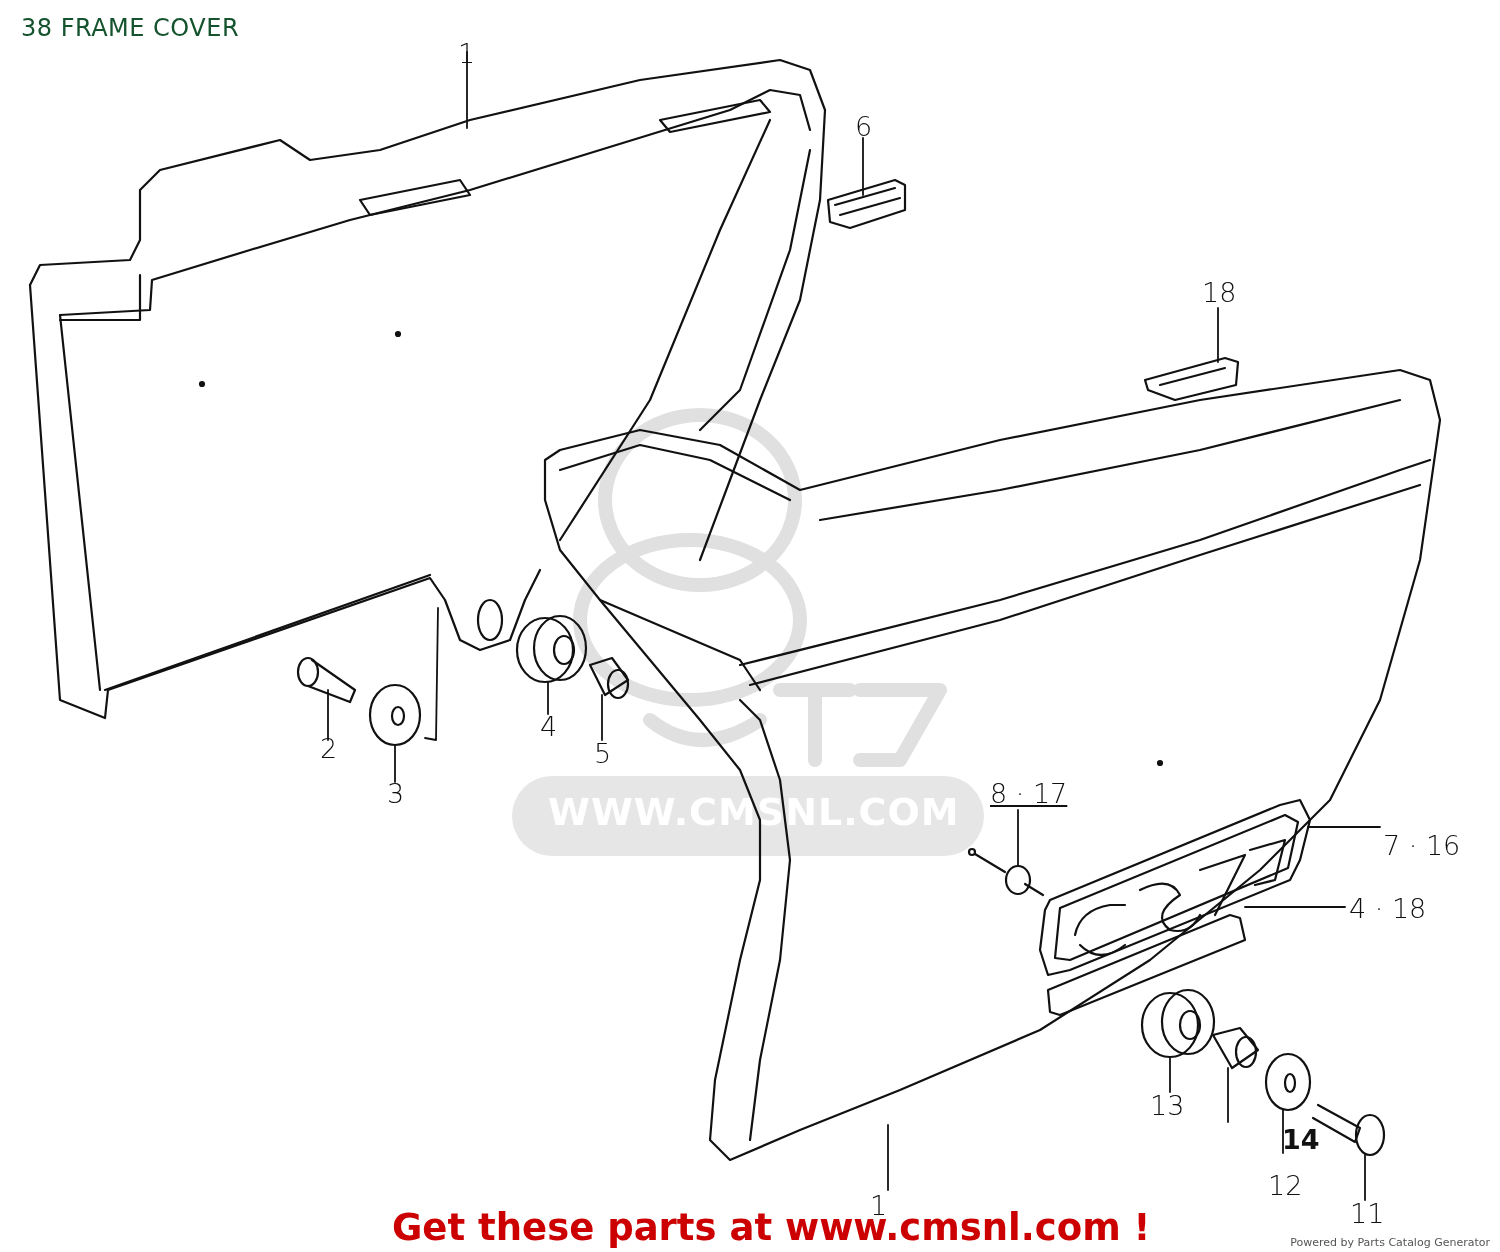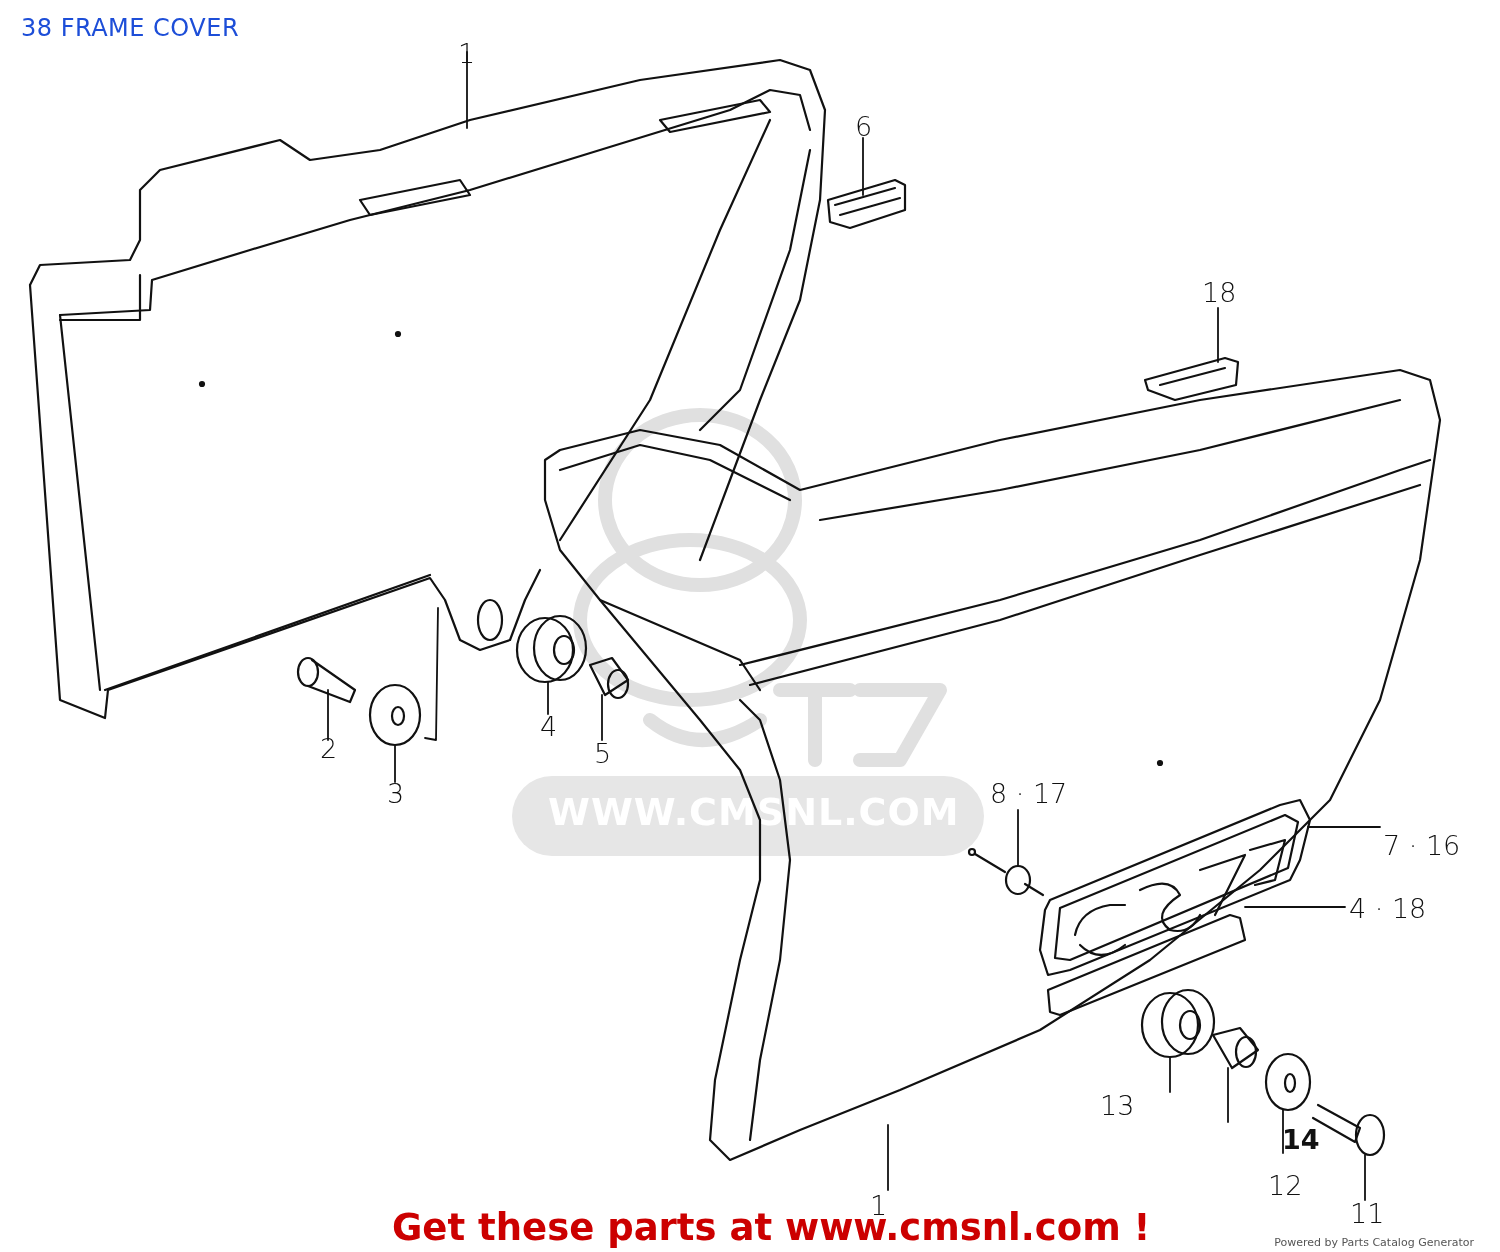--- a/index.html
+++ b/index.html
@@ -1,21 +1,21 @@
 <!DOCTYPE html>
 <html><head>
 <meta charset="utf-8">
 <style>
   html, body { margin:0; padding:0; background:#ffffff; }
   body { width:1500px; height:1252px; position:relative; overflow:hidden; font-family:"DejaVu Sans", sans-serif; }
-  .page-title { position:absolute; left:21px; top:14px; font-size:24px; color:#1d4ed8; letter-spacing:0.5px; }
+  .page-title { position:absolute; left:21px; top:14px; font-size:24px; color:#14532d; letter-spacing:0.5px; }
   .diagram { position:absolute; left:0; top:0; width:1500px; height:1252px; }
   .callout { position:absolute; font-family:"DejaVu Sans", sans-serif; font-size:27px; color:#111; line-height:1; font-weight:300; }
   .cta { position:absolute; left:392px; top:1206px; font-size:37px; color:#cc0000; white-space:nowrap;font-weight:bold; }
-  .powered { position:absolute; right:26px; top:1236px; font-size:11px; color:#555; }
+  .powered { position:absolute; right:10px; top:1236px; font-size:11px; color:#555; }
   .wm-text { position:absolute; left:548px; top:790px; font-size:38px; font-weight:bold; color:#ffffff; letter-spacing:1px; }
   .wm-box { position:absolute; left:512px; top:776px; width:472px; height:80px; background:#e6e6e6; border-radius:40px; }
 </style>
 </head>
 <body>
 
 <div class="page-title">38 FRAME COVER</div>
 
 <div class="wm-box"></div>
 <div class="wm-text">WWW.CMSNL.COM</div>
@@ -140,23 +140,23 @@
   </g>
 </svg>
 
 <span class="callout" style="left:458px;top:40px;">1</span>
 <span class="callout" style="left:320px;top:735px;">2</span>
 <span class="callout" style="left:387px;top:780px;">3</span>
 <span class="callout" style="left:540px;top:713px;">4</span>
 <span class="callout" style="left:594px;top:740px;">5</span>
 <span class="callout" style="left:855px;top:113px;">6</span>
 <span class="callout" style="left:1202px;top:279px;">18</span>
-<span class="callout" style="left:990px;top:780px;">8 · 17</span>
+<span class="callout" style="left:990px;top:780px;text-decoration:underline;">8 · 17</span>
 <span class="callout" style="left:1383px;top:816px;margin-top:16px;">7 · 16</span>
 <span class="callout" style="left:1349px;top:895px;">4 · 18</span>
-<span class="callout" style="left:1100px;top:1092px;">13</span>
+<span class="callout" style="left:1150px;top:1092px;">13</span>
 <span class="callout" style="left:1282px;top:1126px;font-weight:bold;">14</span>
 <span class="callout" style="left:1268px;top:1156px;margin-top:16px;">12</span>
 <span class="callout" style="left:1350px;top:1200px;">11</span>
 <span class="callout" style="left:870px;top:1192px;">1</span>
 
 <div class="cta">Get these parts at www.cmsnl.com !</div>
 <div class="powered">Powered by Parts Catalog Generator</div>
 
 </body></html>

